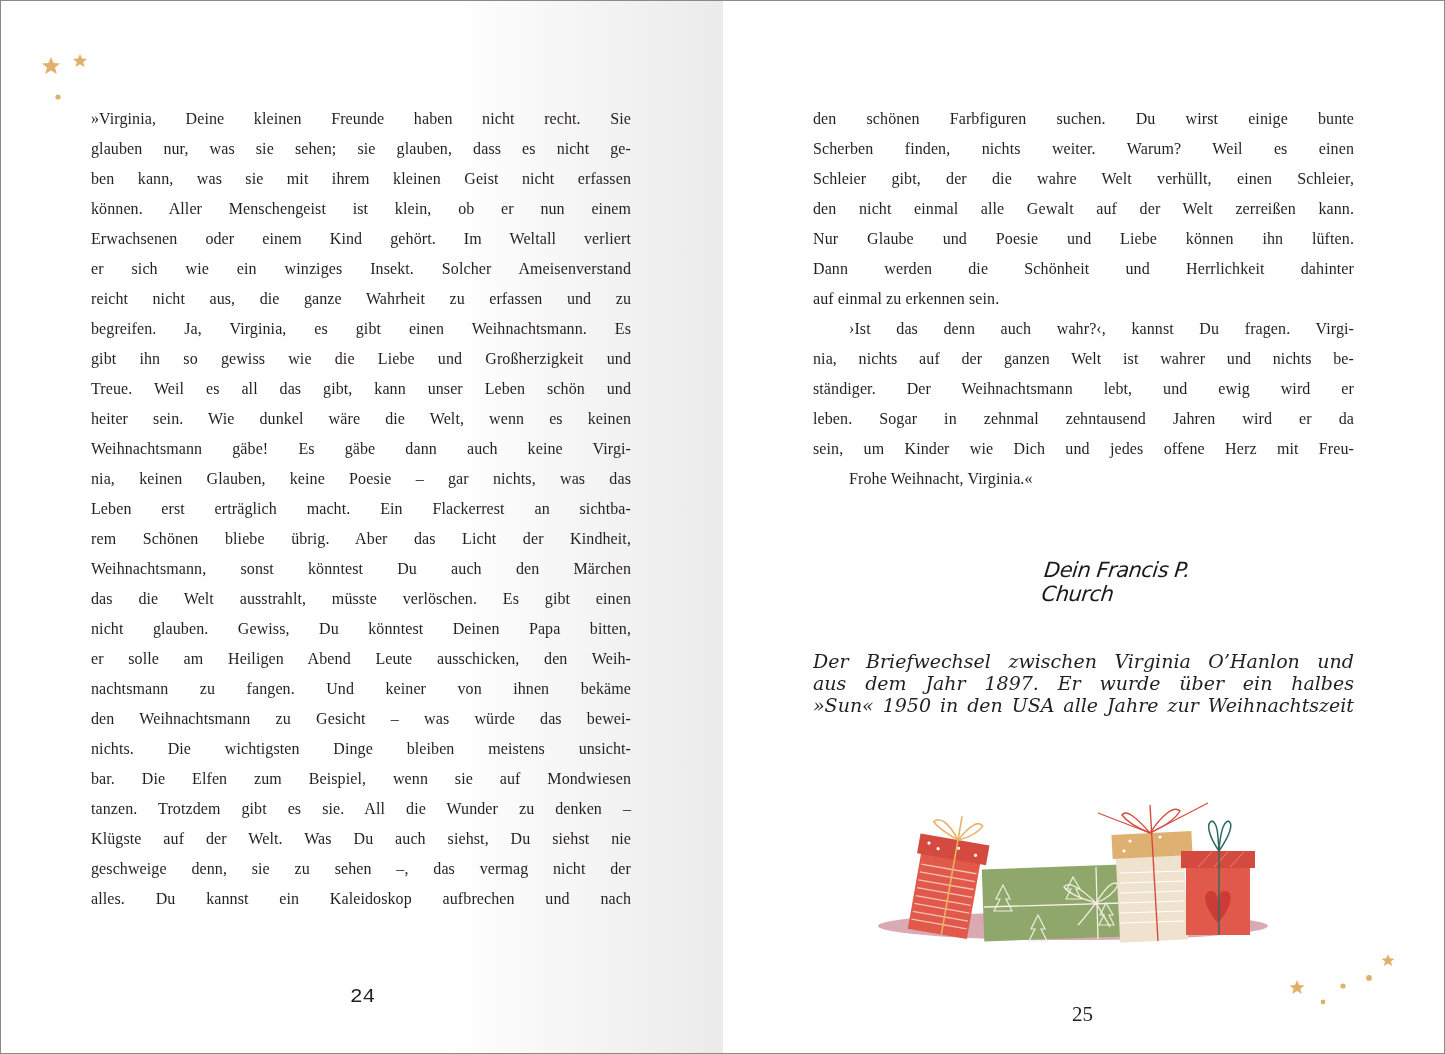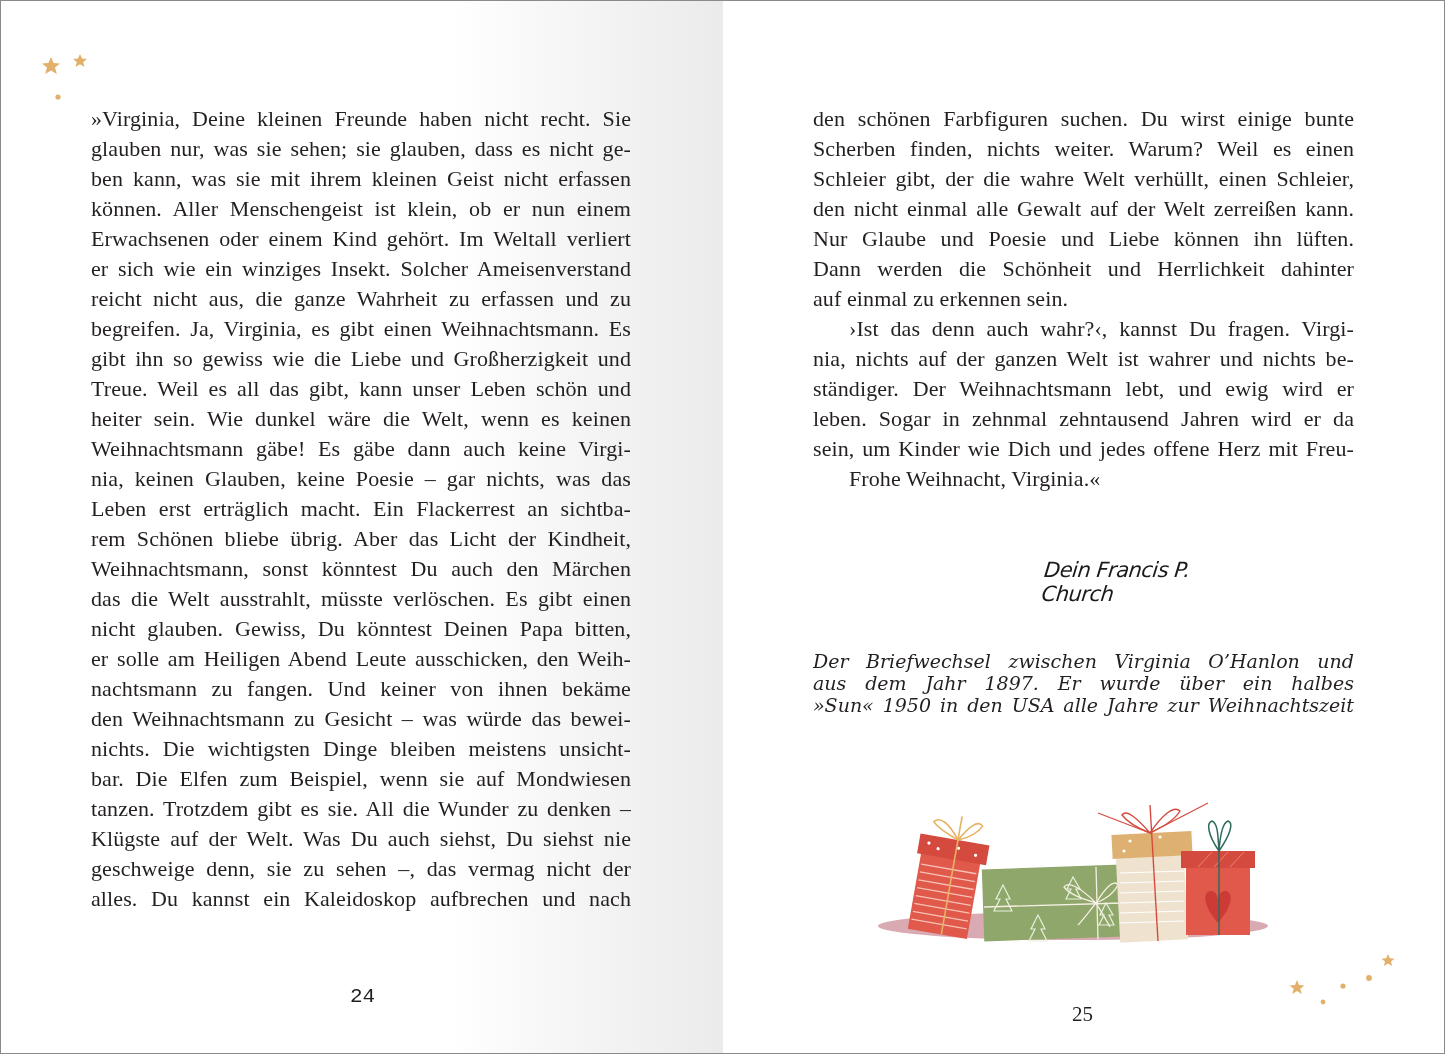--- a/index.html
+++ b/index.html
@@ -16,21 +16,21 @@
       position: absolute; left: 1px; top: 1px; width: 722px; height: 1052px;
       background: linear-gradient(to right, #ffffff 0%, #ffffff 62%, #f4f4f4 82%, #ebebeb 100%);
     }
     .page-right {
       position: absolute; left: 723px; top: 1px; width: 721px; height: 1052px;
       background: #ffffff;
     }
     .body-text {
       position: absolute;
       font-family: "Liberation Serif", "DejaVu Serif", serif;
-      font-size: 22px;
+      font-size: 16px;
       line-height: 30px;
       color: #231f20;
       text-align: justify;
       text-align-last: justify;
       letter-spacing: 0.1px;
     }
     .body-text .line { display: block; height: 30px; white-space: nowrap; }
     .body-text .line.justify {
       text-align: justify; text-align-last: justify; white-space: normal;
       overflow: hidden;

